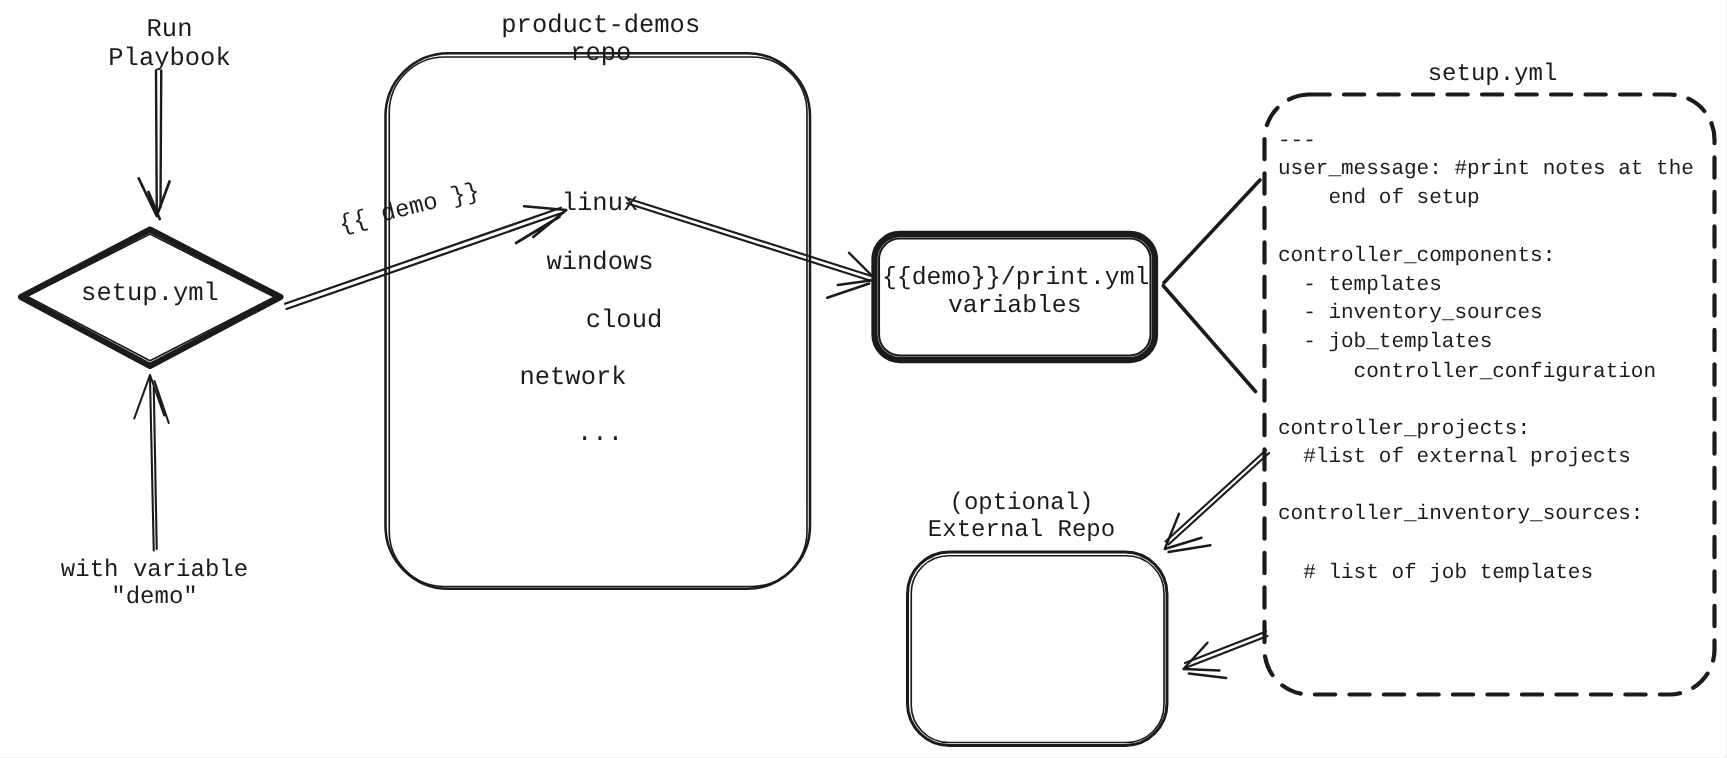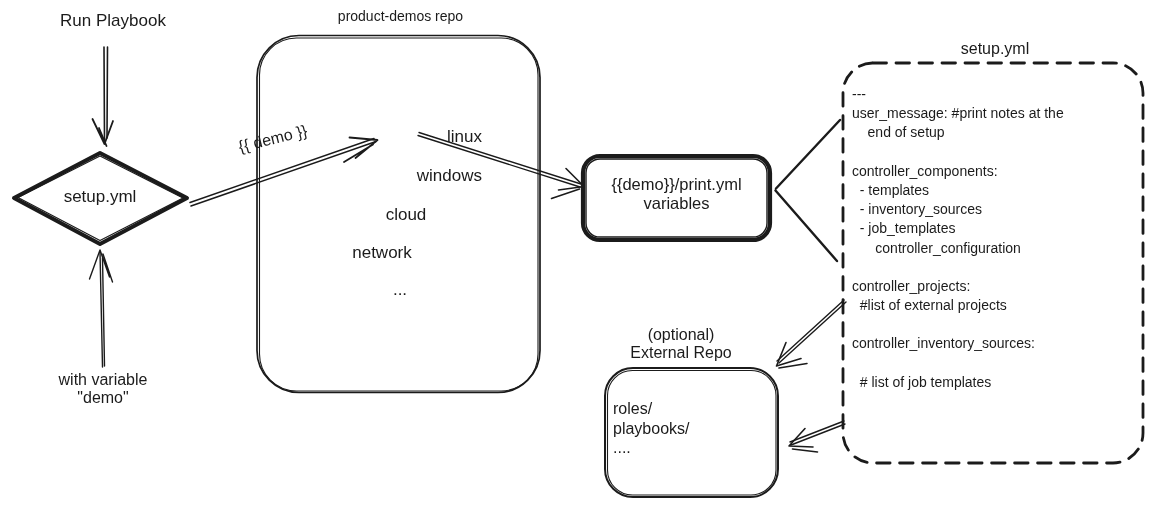--- a/index.html
+++ b/index.html
@@ -1,21 +1,21 @@
 <!DOCTYPE html>
 <html><head>
 <meta charset="utf-8">
 <style>
   html,body{margin:0;padding:0;background:#e8e8e8;}
   #canvas{
     position:relative;
     width:1151px;height:505px;
     background:#ffffff;
     overflow:hidden;
-    font-family:Liberation Sans, sans-serif;
+    font-family:Liberation Mono, monospace;
     color:#1b1b1b;
   }
   #strokes{position:absolute;left:0;top:0;z-index:1;}
   .t{position:absolute;z-index:2;color:#1b1b1b;}
   .ctr{text-align:center;}
   .lbl{font-size:16px;}
   .node-lbl{font-size:17px;}
   .yaml{left:852px;top:85px;width:292px;font-size:14px;}
   .yaml-line{height:19.2px;line-height:19.2px;white-space:pre;}
   .ext-line{height:19.5px;line-height:19.5px;white-space:pre;font-size:16px;}
@@ -93,25 +93,25 @@
 
   <div class="t ctr node-lbl" style="left:30px;top:187px;width:140px;">setup.yml</div>
 
   <div class="t ctr" style="left:33px;top:371px;width:140px;">
     <div class="lbl">with variable</div>
     <div class="lbl">"demo"</div>
   </div>
 
   <div class="t ctr lbl rot" style="left:214px;top:130px;width:118px;">{{ demo }}</div>
 
-  <div class="t ctr lbl" style="left:318px;top:8px;width:165px;font-size:14px;">product-demos repo</div>
+  <div class="t ctr lbl" style="left:318px;top:8px;width:165px;font-size:17px;">product-demos repo</div>
 
-  <div class="t ctr node-lbl" style="left:318px;top:127px;width:164px;text-align:right;">linux</div>
-  <div class="t ctr node-lbl" style="left:318px;top:166px;width:164px;text-align:right;">windows</div>
-  <div class="t ctr node-lbl" style="left:324px;top:205px;width:164px;">cloud</div>
+  <div class="t ctr node-lbl" style="left:318px;top:127px;width:164px;">linux</div>
+  <div class="t ctr node-lbl" style="left:318px;top:166px;width:164px;">windows</div>
+  <div class="t ctr node-lbl" style="left:334px;top:205px;width:164px;">cloud</div>
   <div class="t ctr node-lbl" style="left:300px;top:243px;width:164px;">network</div>
   <div class="t ctr node-lbl" style="left:318px;top:280px;width:164px;">...</div>
 
   <div class="t ctr" style="left:588px;top:175px;width:177px;font-size:16.5px;">
     <div>{{demo}}/print.yml</div>
     <div>variables</div>
   </div>
 
   <div class="t ctr lbl" style="left:930px;top:40px;width:130px;">setup.yml</div>
 
@@ -132,19 +132,14 @@
     <div class="yaml-line">controller_inventory_sources:</div>
     <div class="yaml-line"></div>
     <div class="yaml-line">  # list of job templates</div>
   </div>
 
   <div class="t ctr" style="left:611px;top:326px;width:140px;">
     <div class="lbl">(optional)</div>
     <div class="lbl">External Repo</div>
   </div>
 
-  <div class="t" style="left:613px;top:399px;width:150px;">
-    <div class="ext-line">roles/</div>
-    <div class="ext-line">playbooks/</div>
-    <div class="ext-line">....</div>
-  </div>
 
 </div>
 
 </body></html>

